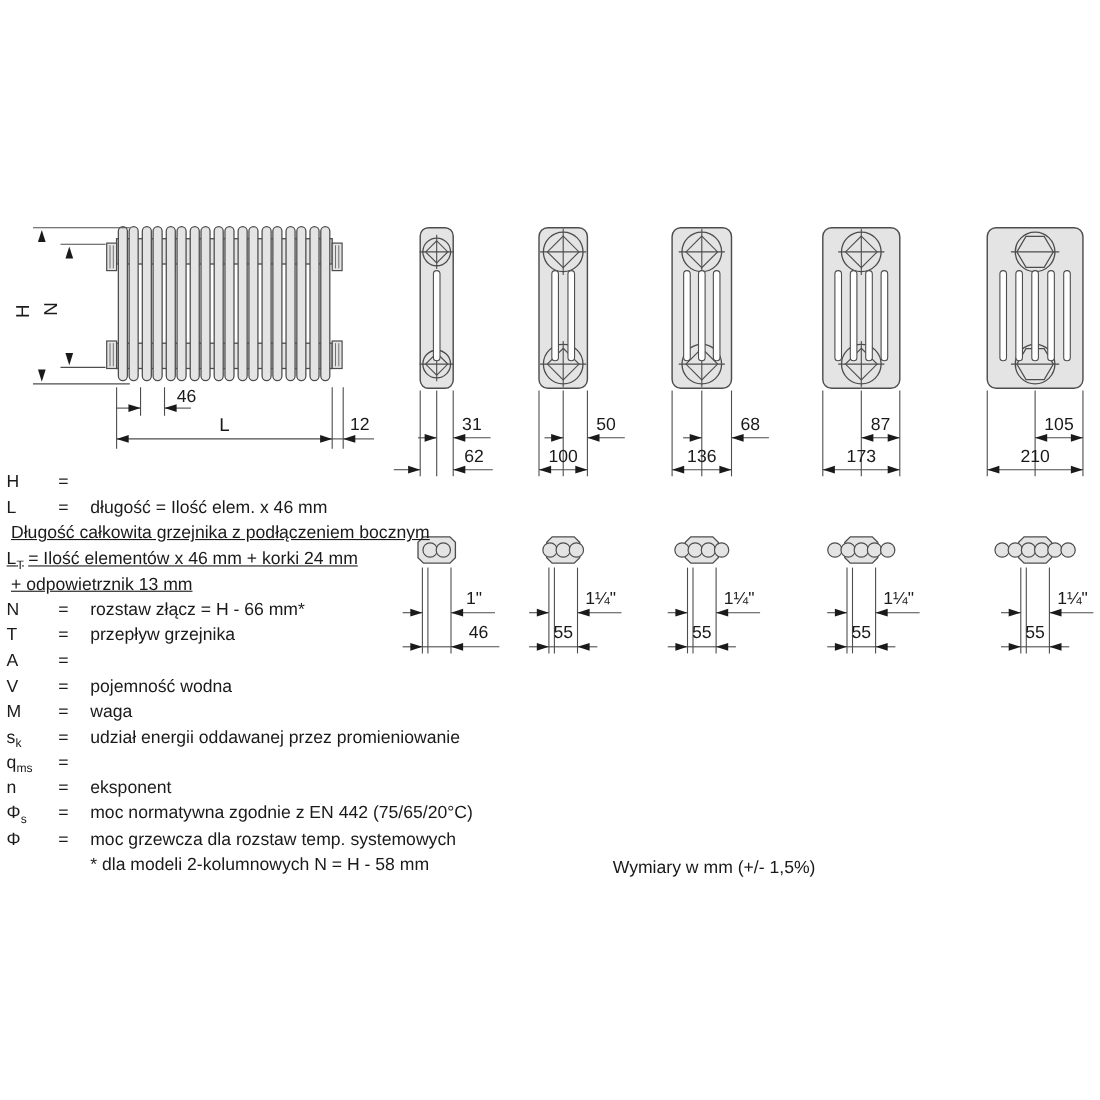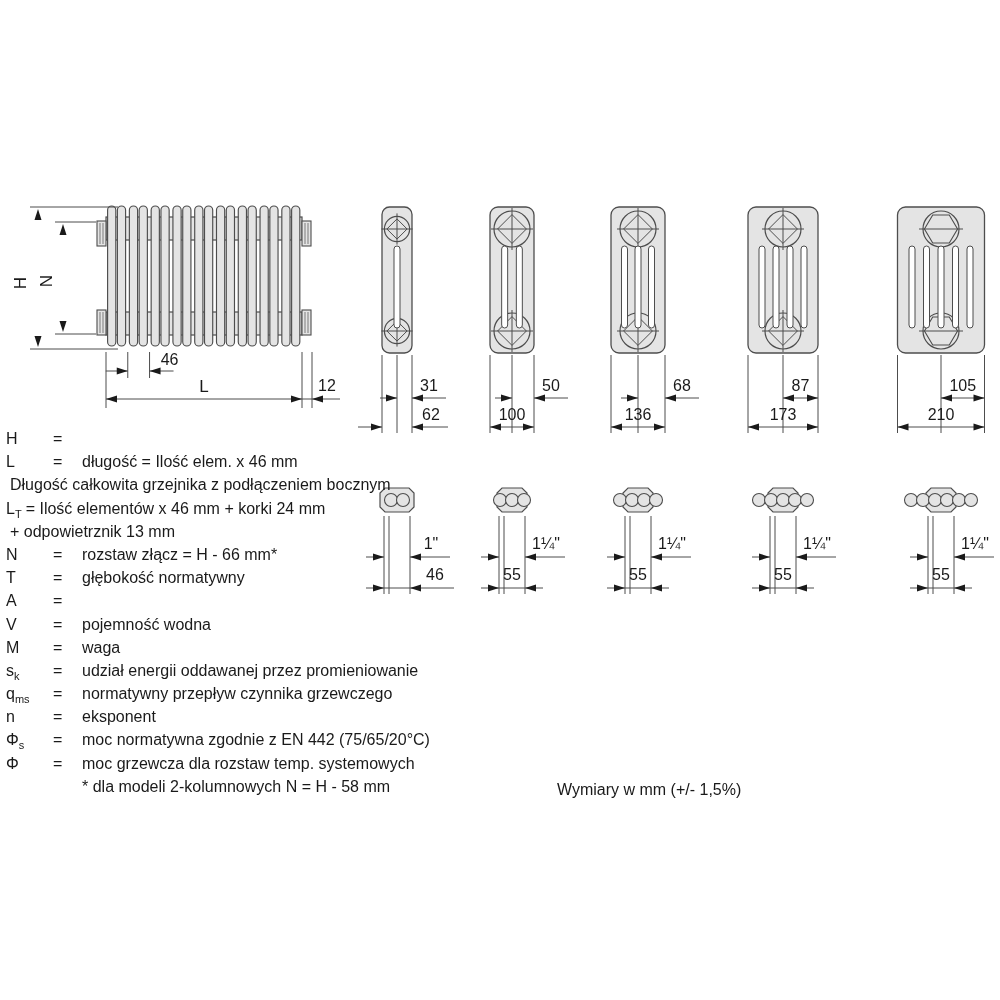--- a/index.html
+++ b/index.html
@@ -5,21 +5,21 @@
 <style>
   html,body{margin:0;padding:0;background:#fff;}
   .canvas{position:relative;width:1000px;height:1000px;background:#ffffff;
           font-family:"Liberation Sans", sans-serif;color:#1a1a1a;overflow:hidden;}
   #diagram{position:absolute;left:0;top:0;}
   .legend{position:absolute;left:6px;top:427px;width:640px;font-size:16px;color:#1a1a1a;}
   .lrow{display:flex;height:23.2px;line-height:23.2px;white-space:nowrap;}
   .lsym{flex:0 0 47px;}
   .leq{flex:0 0 29px;}
   .ldesc{flex:1 1 auto;white-space:nowrap;}
-  .lfull{display:block;height:23.2px;line-height:23.2px;white-space:nowrap;}
+  .lfull{display:block;height:23.2px;line-height:23.2px;white-space:nowrap;text-decoration:underline;}
   .lfull sub{margin-right:4px;}
   sub{font-size:11px;}
   .note{position:absolute;left:557px;top:781px;font-size:16px;}
 </style>
 </head>
 <body>
 
 <div class="canvas">
   <svg id="diagram" width="1000" height="1000" viewBox="0 0 1000 1000">
       <g>
@@ -334,21 +334,21 @@
     <div class="lfull"><span>L</span><sub>T</sub><span>= Ilość elementów x 46 mm + korki 24 mm</span></div>
     <div class="lfull"><span></span><sub></sub><span>+ odpowietrznik 13 mm</span></div>
     <div class="lrow">
         <span class="lsym"><span>N</span><sub></sub></span>
         <span class="leq">=</span>
         <span class="ldesc">rozstaw złącz = H - 66 mm*</span>
       </div>
     <div class="lrow">
         <span class="lsym"><span>T</span><sub></sub></span>
         <span class="leq">=</span>
-        <span class="ldesc">głębokość normatywny</span>
+        <span class="ldesc">przepływ grzejnika</span>
       </div>
     <div class="lrow">
         <span class="lsym"><span>A</span><sub></sub></span>
         <span class="leq">=</span>
       </div>
     <div class="lrow">
         <span class="lsym"><span>V</span><sub></sub></span>
         <span class="leq">=</span>
         <span class="ldesc">pojemność wodna</span>
       </div>
@@ -358,21 +358,20 @@
         <span class="ldesc">waga</span>
       </div>
     <div class="lrow">
         <span class="lsym"><span>s</span><sub>k</sub></span>
         <span class="leq">=</span>
         <span class="ldesc">udział energii oddawanej przez promieniowanie</span>
       </div>
     <div class="lrow">
         <span class="lsym"><span>q</span><sub>ms</sub></span>
         <span class="leq">=</span>
-        <span class="ldesc">normatywny przepływ czynnika grzewczego</span>
       </div>
     <div class="lrow">
         <span class="lsym"><span>n</span><sub></sub></span>
         <span class="leq">=</span>
         <span class="ldesc">eksponent</span>
       </div>
     <div class="lrow">
         <span class="lsym"><span>Φ</span><sub>s</sub></span>
         <span class="leq">=</span>
         <span class="ldesc">moc normatywna zgodnie z EN 442 (75/65/20°C)</span>

